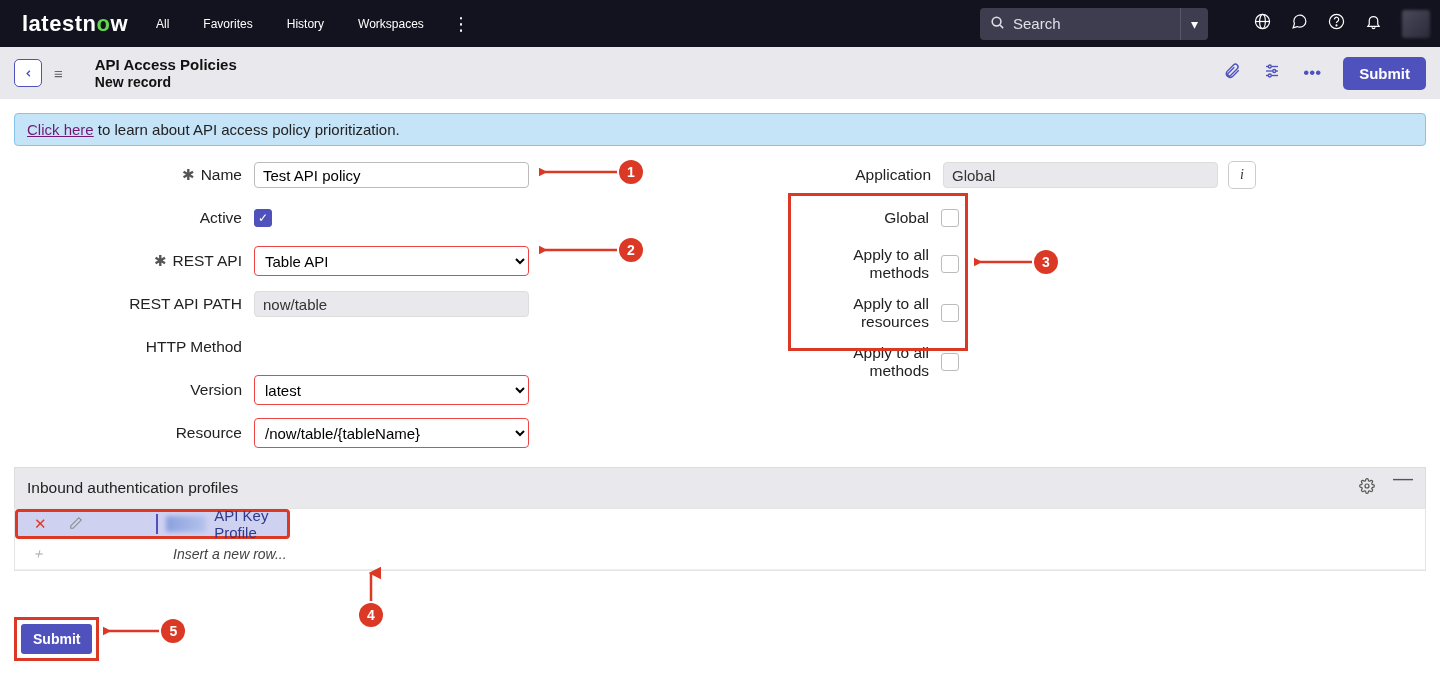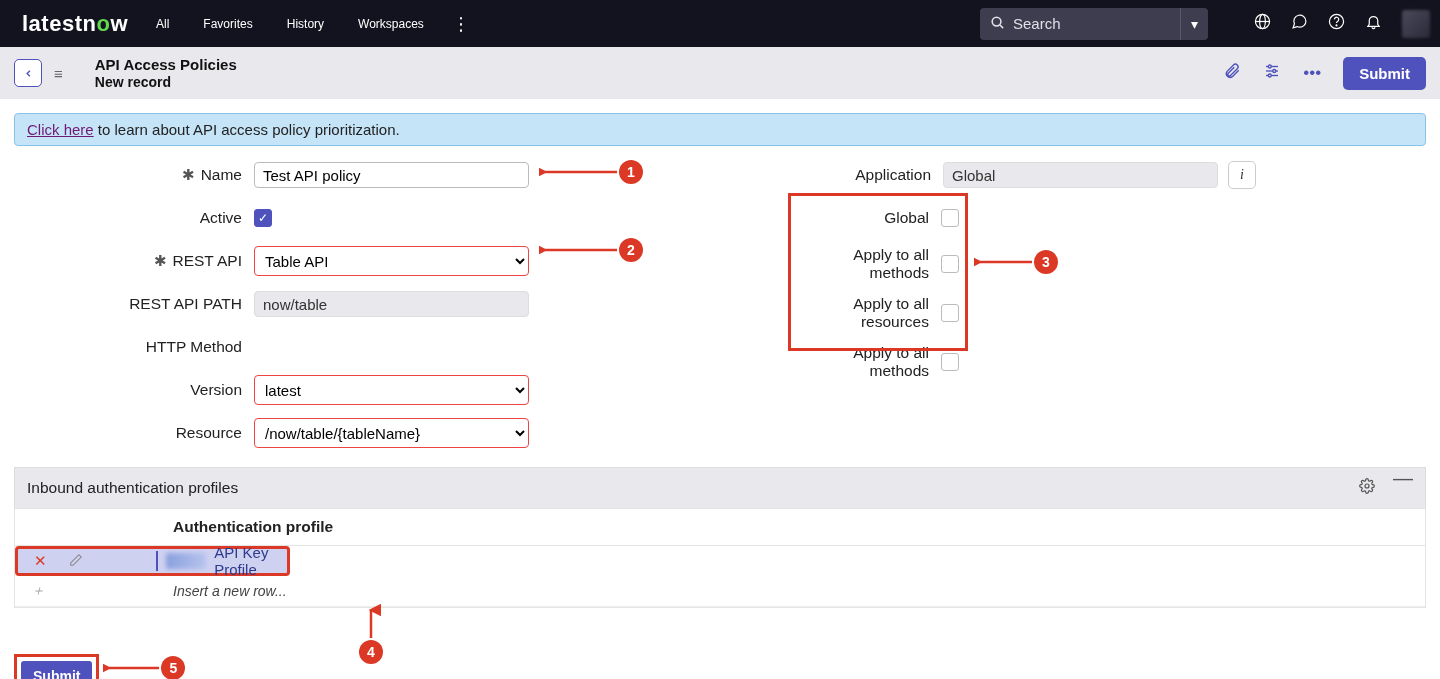--- a/index.html
+++ b/index.html
@@ -290,24 +290,20 @@
       <span>
         <svg width="16" height="16" viewBox="0 0 24 24" fill="none" stroke="currentColor" stroke-width="1.8">
             <circle cx="12" cy="12" r="3"></circle>
             <path d="M19.4 15a1.7 1.7 0 0 0 .34 1.87l.06.06a2 2 0 1 1-2.83 2.83l-.06-.06a1.7 1.7 0 0 0-1.87-.34 1.7 1.7 0 0 0-1 1.56V21a2 2 0 1 1-4 0v-.09a1.7 1.7 0 0 0-1-1.56 1.7 1.7 0 0 0-1.87.34l-.06.06A2 2 0 1 1 4.28 16.9l.06-.06A1.7 1.7 0 0 0 4.68 15a1.7 1.7 0 0 0-1.56-1H3a2 2 0 1 1 0-4h.09a1.7 1.7 0 0 0 1.56-1 1.7 1.7 0 0 0-.34-1.87l-.06-.06A2 2 0 1 1 7.1 4.28l.06.06a1.7 1.7 0 0 0 1.87.34H9a1.7 1.7 0 0 0 1-1.56V3a2 2 0 1 1 4 0v.09a1.7 1.7 0 0 0 1 1.56 1.7 1.7 0 0 0 1.87-.34l.06-.06A2 2 0 1 1 19.72 7.1l-.06.06A1.7 1.7 0 0 0 19.32 9v0a1.7 1.7 0 0 0 1.56 1H21a2 2 0 1 1 0 4h-.09a1.7 1.7 0 0 0-1.56 1z"></path>
           </svg>
       </span>
       <span style="font-size:20px; line-height:0;">—</span>
     </div>
   </div>
   <div class="table">
-    <div class="thead">
-      <div class="c1"></div>
-      <div>Authentication profile</div>
-    </div>
     <div class="trow sel">
       <div class="c1">
         <span class="x">✕</span>
         <span>
           <svg width="14" height="14" viewBox="0 0 24 24" fill="none" stroke="currentColor" stroke-width="1.8">
               <path d="M17 3l4 4L7 21H3v-4z"></path>
             </svg>
         </span>
       </div>
       <div class="c2">

